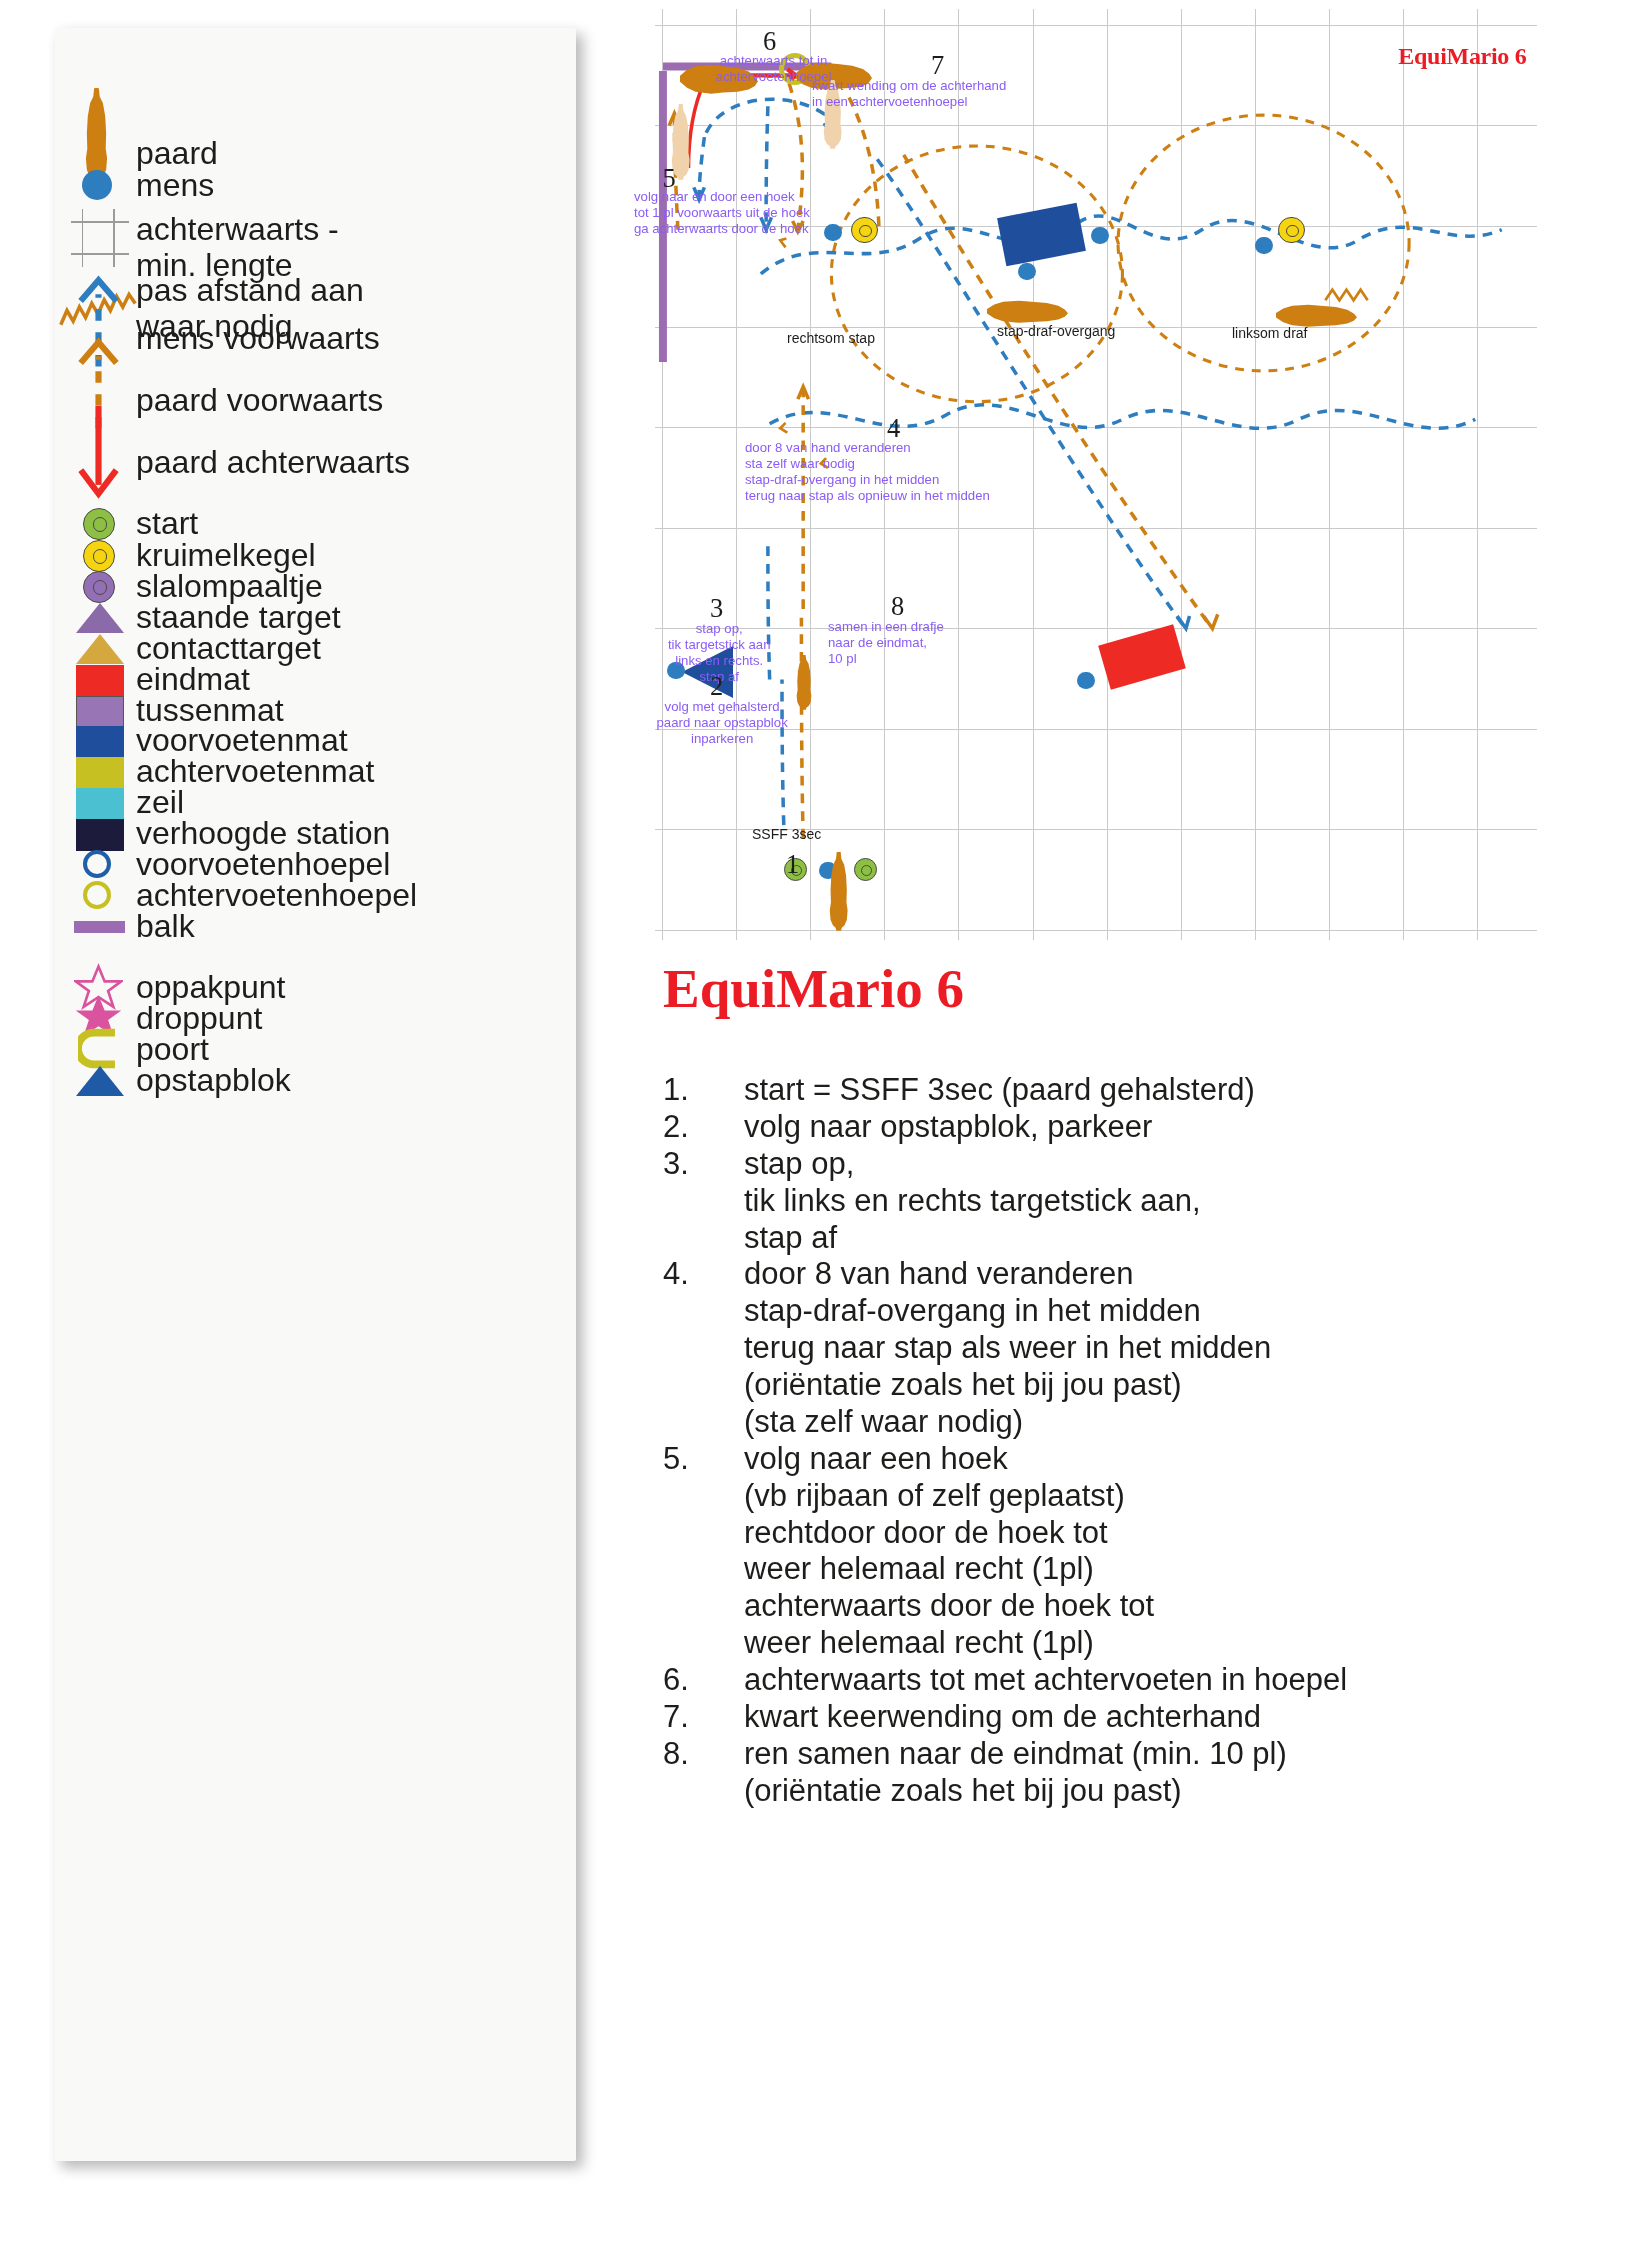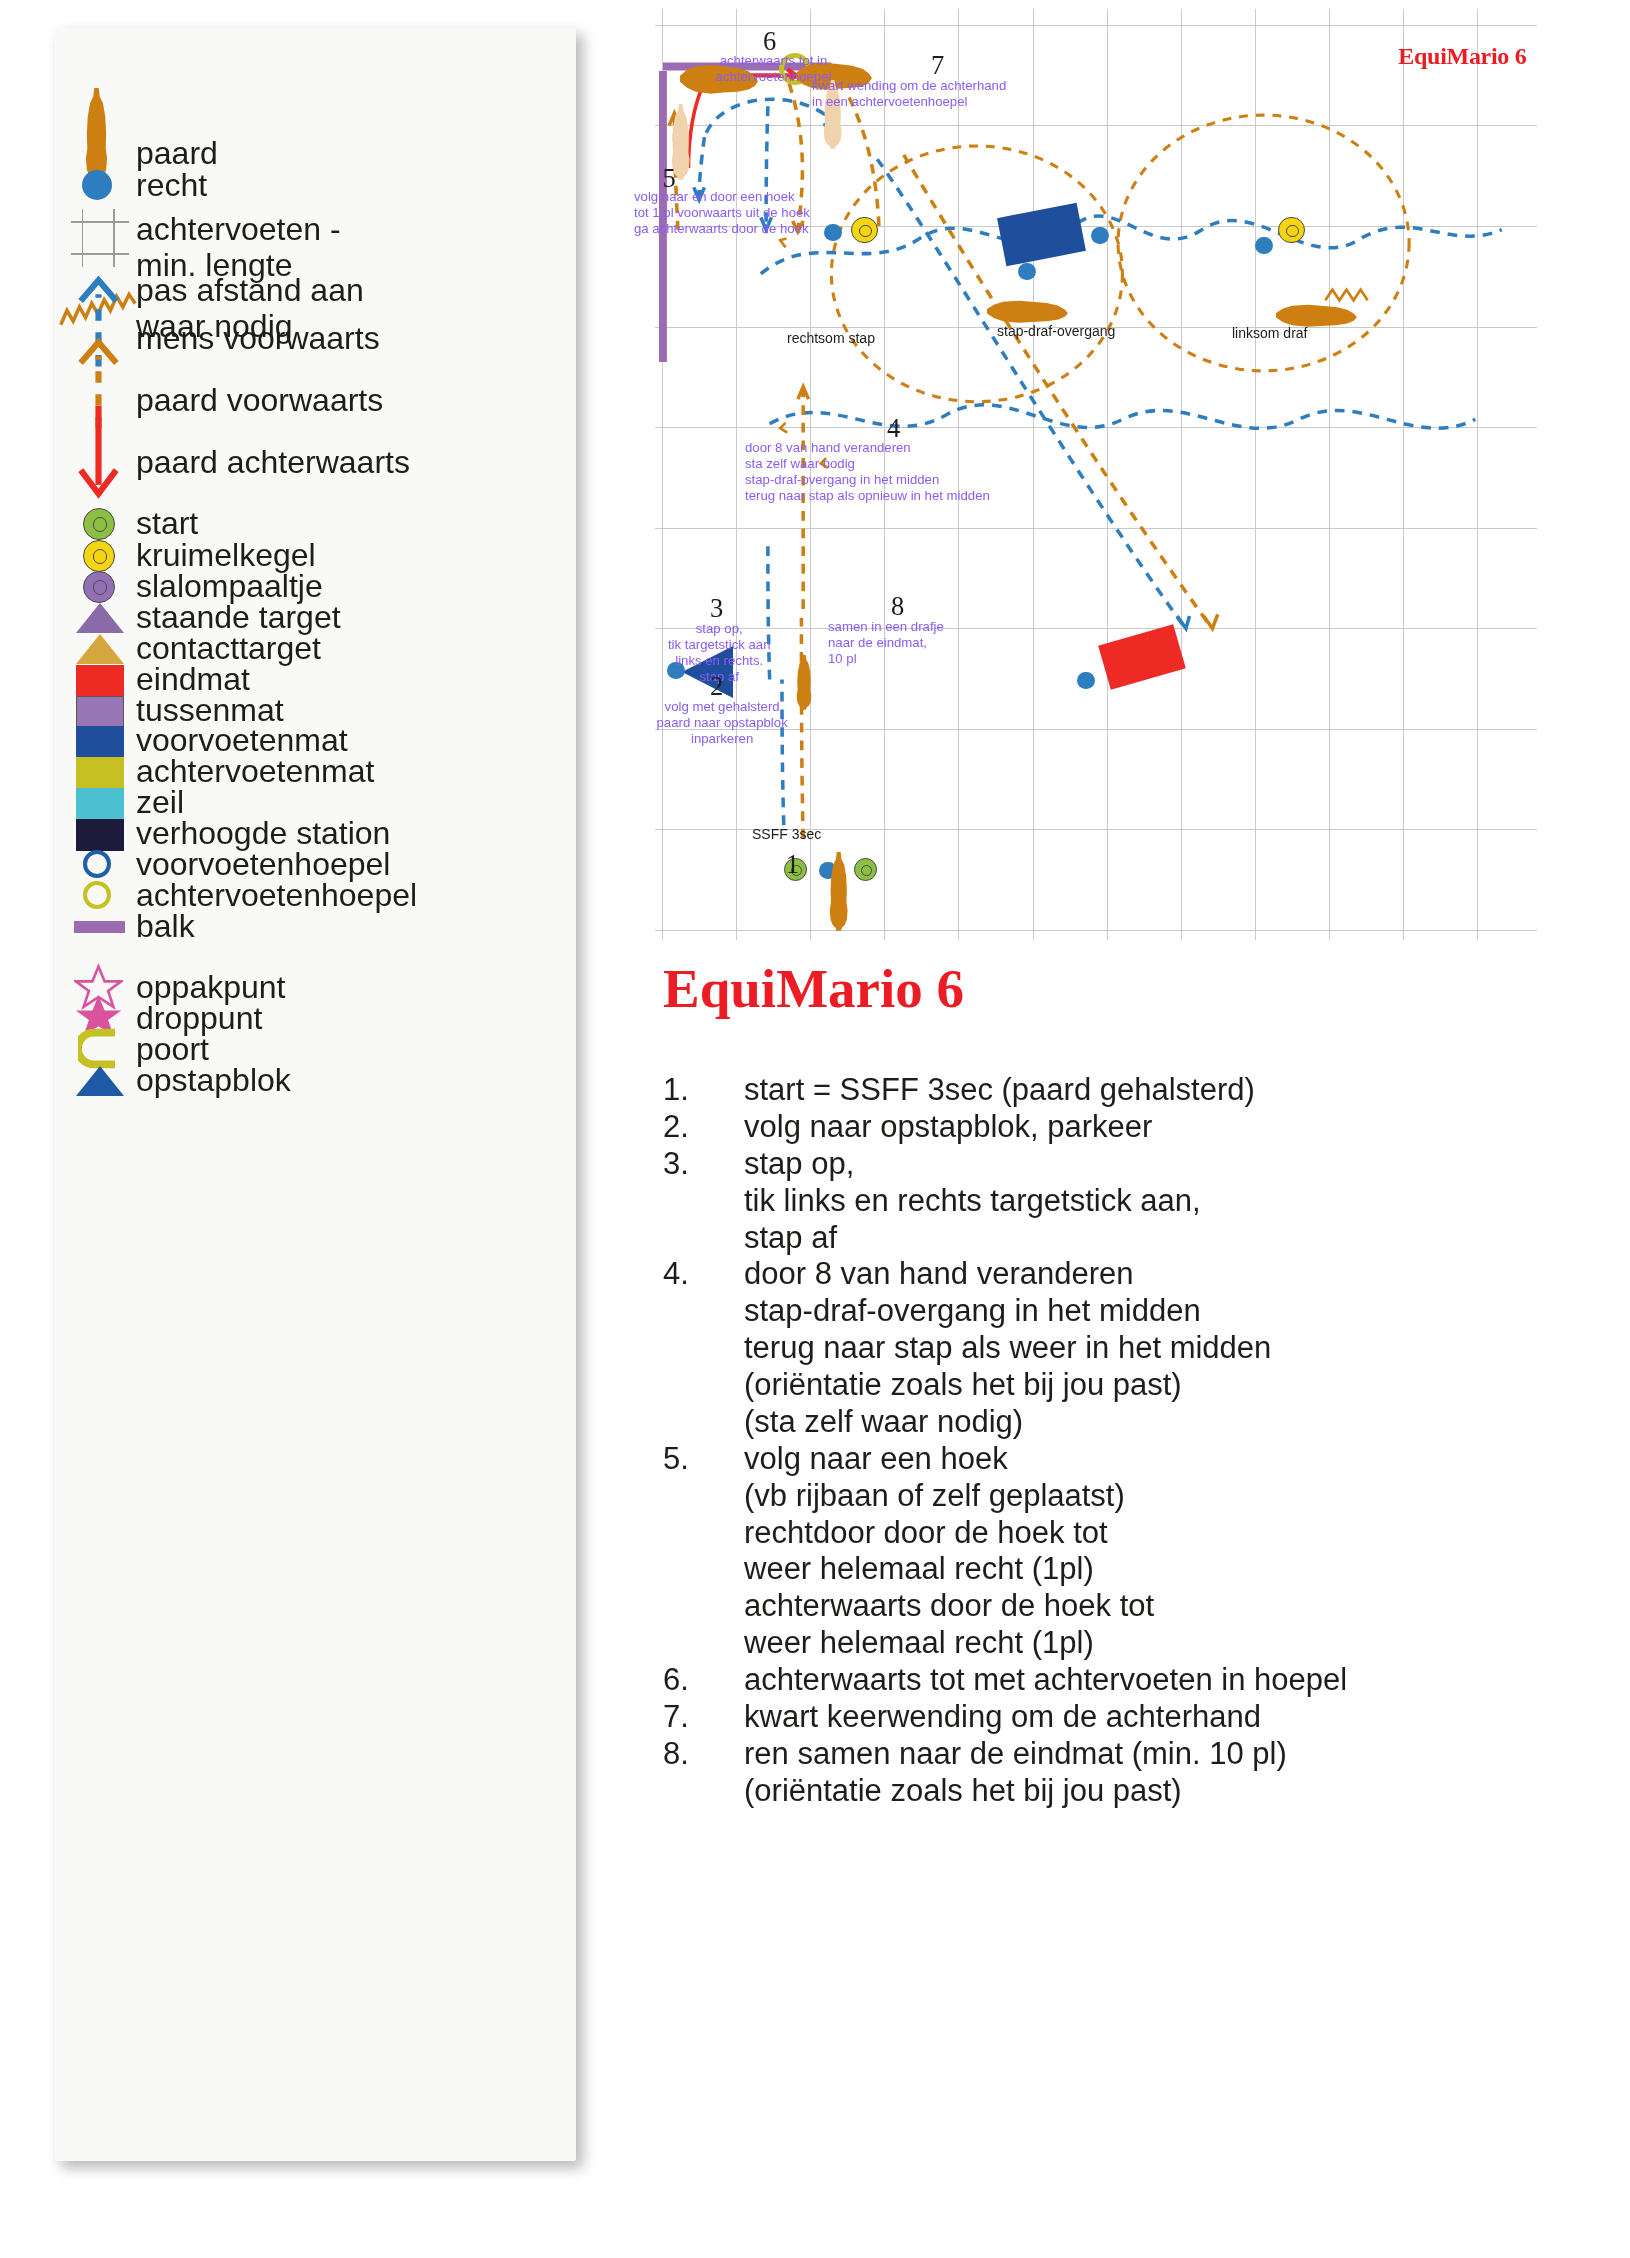--- a/index.html
+++ b/index.html
@@ -184,33 +184,33 @@
       <span class="legend-icon">
           <span class="ico-horse"></span>
         </span>
       <span class="legend-label">paard</span>
     </div>
 
     <div class="legend-row" style="left:0px; top:138px;">
       <span class="legend-icon">
           <span class="ico-person"></span>
         </span>
-      <span class="legend-label">recht</span>
+      <span class="legend-label">mens</span>
     </div>
 
     <div class="legend-row" style="left:0px; top:184px;">
       <span class="legend-icon">
         <span class="ico-grid">
           <i style="left:0px;   top:12.4px; width:58px; height:1.8px;"></i>
           <i style="left:0px;   top:44px; width:58px; height:1.8px;"></i>
           <i style="left:10.6px;  top:0px;  width:1.8px;  height:58px;"></i>
           <i style="left:42px;  top:0px;  width:1.8px;  height:58px;"></i>
         </span>
       </span>
-      <span class="legend-label two">achtervoeten -
+      <span class="legend-label two">achterwaarts -
 min. lengte</span>
     </div>
 
     <div class="legend-row" style="left:0px; top:245px;">
       <span class="legend-icon">
         <span class="ico-zig">
           <svg width="78" height="39" viewBox="0 0 88 44">
             <polyline points="2,38 9,22 16,34 23,18 30,30 37,14 44,26 51,10 58,22 65,6 72,18 79,4 86,14" fill="none" stroke="#cd7f12" stroke-width="4"></polyline>
           </svg>
         </span>

